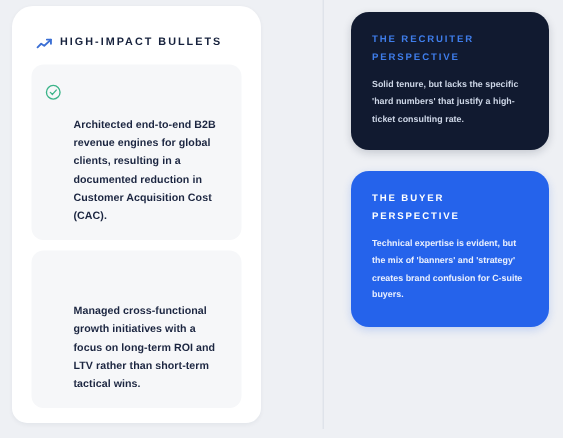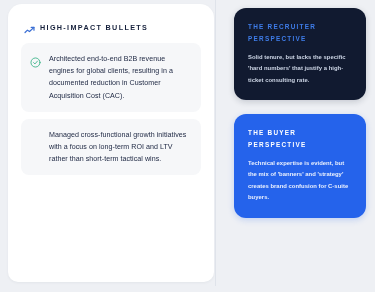--- a/index.html
+++ b/index.html
@@ -14,21 +14,21 @@
     font-family: "Liberation Sans", sans-serif;
     background: #eef0f4;
     position: relative;
   }
 
   
   .left-panel {
     position: absolute;
     left: 8px;
     top: 4px;
-    width: 206px;
+    width: 166px;
     height: 278px;
     background: #ffffff;
     border-radius: 14px 14px 10px 10px;
     box-shadow: 0 1px 3px rgba(20,30,60,0.05);
     overflow: hidden;
   }
 
   .panel-header {
     display: flex;
     align-items: center;
@@ -71,24 +71,25 @@
   .check-icon {
     width: 11px;
     height: 11px;
     flex: 0 0 auto;
     margin-top: 1px;
     color: #3bb489;
   }
 
   .bullet-text {
     font-size: 7.1px;
-    font-weight: normal;
+    font-weight: bold;
     line-height: 1.72;
     color: #1b2540;
     letter-spacing: 0.04px;
+    margin-top: 24px;
   }
 
   
   .divider {
     position: absolute;
     left: 215px;
     top: 0;
     width: 1px;
     height: 286px;
     background: #dfe3ea;

